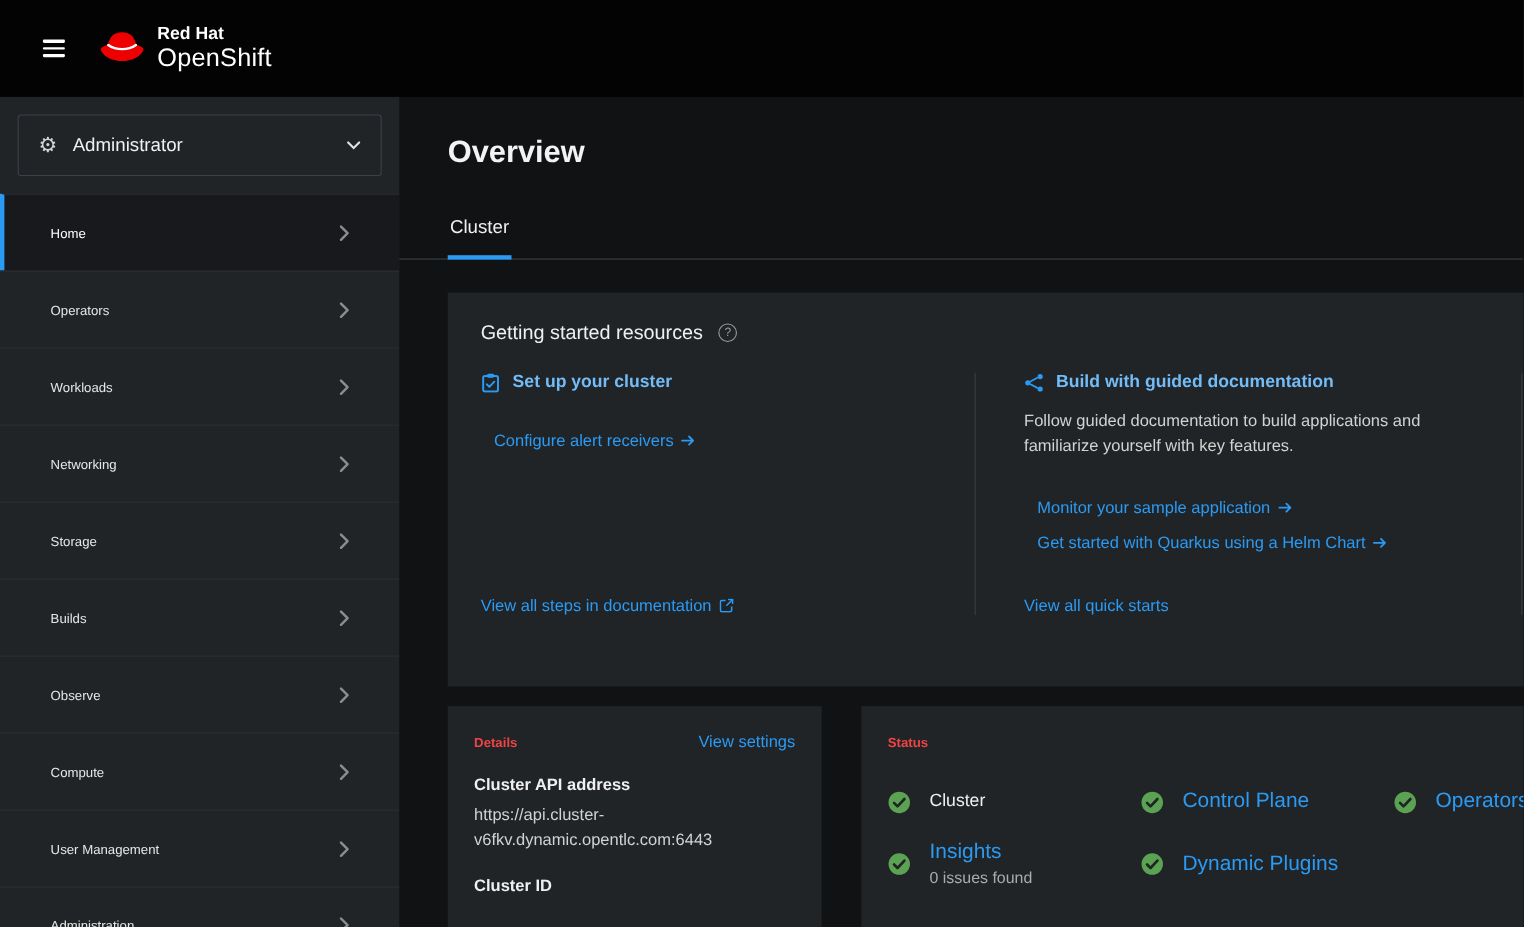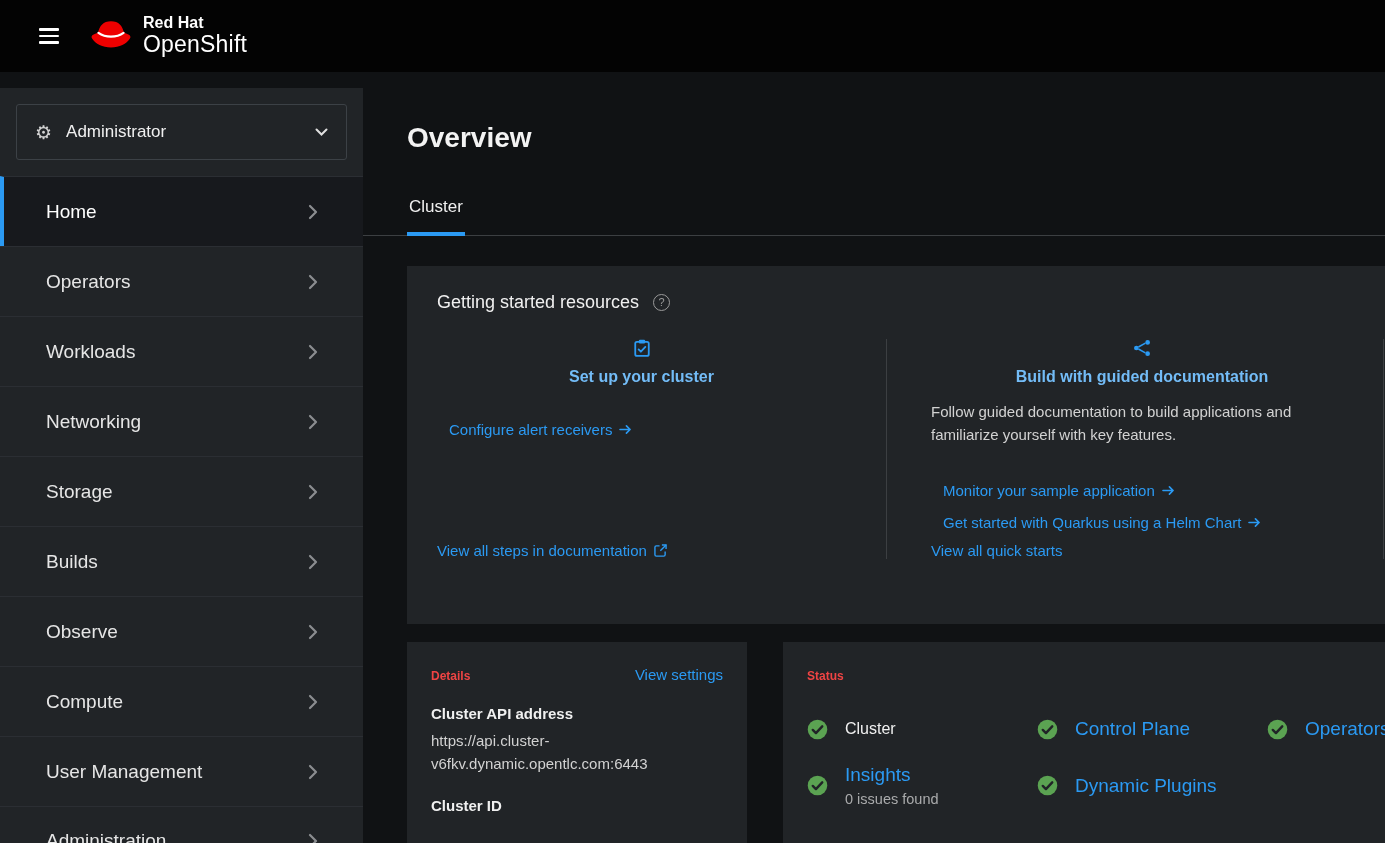--- a/index.html
+++ b/index.html
@@ -4,21 +4,21 @@
 <style>
   * { box-sizing: border-box; margin: 0; padding: 0; }
   html,body { width:1385px; height:843px; overflow:hidden; }
   body {
     font-family: "Liberation Sans", sans-serif;
     background:#101214; color:#f0f0f0;
     position:relative;
   }
   
   .masthead {
-    position:absolute; top:0; left:0; width:1385px; height:72px;
+    position:absolute; top:0; left:0; width:1385px; height:88px;
     background:#030303; display:flex; align-items:center; z-index:10;
   }
   .hamburger { background:none; border:none; cursor:pointer; margin-left:33px;
     display:flex; flex-direction:column; gap:4px; padding:6px; }
   .hamburger span { display:block; width:20px; height:2.5px; background:#fff; border-radius:1px; }
   .brand { display:flex; align-items:center; margin-left:24px; gap:10px; }
   .brand-text { color:#fff; line-height:1.12; }
   .brand-line1 { font-size:16px; font-weight:700; }
   .brand-line2 { font-size:23px; font-weight:400; letter-spacing:.2px; }
   
@@ -29,21 +29,21 @@
   .perspective {
     margin:16px; height:56px; border:1px solid #3c4146; border-radius:3px;
     display:flex; align-items:center; padding:0 18px; cursor:pointer; gap:14px;
   }
   .cogs { font-size:19px; color:#d2d2d2; }
   .perspective-label { font-size:17px; color:#f0f0f0; }
   .caret { margin-left:auto; }
   .nav-list { list-style:none; margin-top:8px; }
   .nav-list li {
     height:70px; display:flex; align-items:center;
-    padding:0 45px 0 46px; font-size:19px; color:#e6e6e6; cursor:pointer;
+    padding:0 45px 0 46px; font-size:12px; color:#e6e6e6; cursor:pointer;
     border-top:1px solid #2b2e33;
   }
   .nav-list li:last-child { border-bottom:1px solid #2b2e33; }
   .nav-list li.current {
     background:#17191d; border-left:4px solid #2b9af3; padding-left:42px; color:#fff;
   }
   .nav-chevron { margin-left:auto; flex:0 0 auto; }
   
   .content { position:absolute; top:88px; left:363px; width:1165px; }
   .page-title { padding:34px 0 0 44px; font-size:28px; font-weight:600; color:#f3f3f3; }
@@ -57,21 +57,21 @@
   .gs-title { font-size:18px; font-weight:400; color:#f0f0f0; }
   .help-icon { margin-left:14px; width:17px; height:17px; border-radius:50%;
     border:1px solid #9a9a9a; color:#9a9a9a; font-size:11px; line-height:15px;
     text-align:center; display:inline-block; cursor:pointer; }
   .gs-body { display:flex; align-items:stretch; padding:18px 0 28px; height:266px; }
   .gs-col { display:flex; flex-direction:column; }
   .gs-col1 { width:479px; padding:0 40px 0 30px; }
   .gs-col2 { width:496px; padding:0 30px 0 44px; }
   .gs-col3 { flex:1; }
   .gs-divider { width:1px; background:#3c3f42; }
-  .gs-col-title { display:flex; align-items:center; gap:11px;flex-direction:column; }
+  .gs-col-title { display:flex; align-items:center; gap:11px; }
   .gs-col-title a { color:#73bcf7; font-size:16px; font-weight:600; text-decoration:none; cursor:pointer; }
   .gs-desc { margin-top:14px; font-size:15px; line-height:1.55; color:#d2d2d2; max-width:385px; }
   .gs-links { margin-top:35px; padding-left:12px; display:flex; flex-direction:column; gap:15px; }
   a.gs-link, a.gs-footer { color:#2b9af3; font-size:15px; text-decoration:none; cursor:pointer;
     display:inline-flex; align-items:center; gap:7px; }
   .gs-footer { margin-top:auto; }
   
   .cards-row { display:flex; gap:36px; margin-top:18px; }
   .card { background:#212427; padding:24px; position:relative; }
   .details-card { width:340px; height:252px; }

